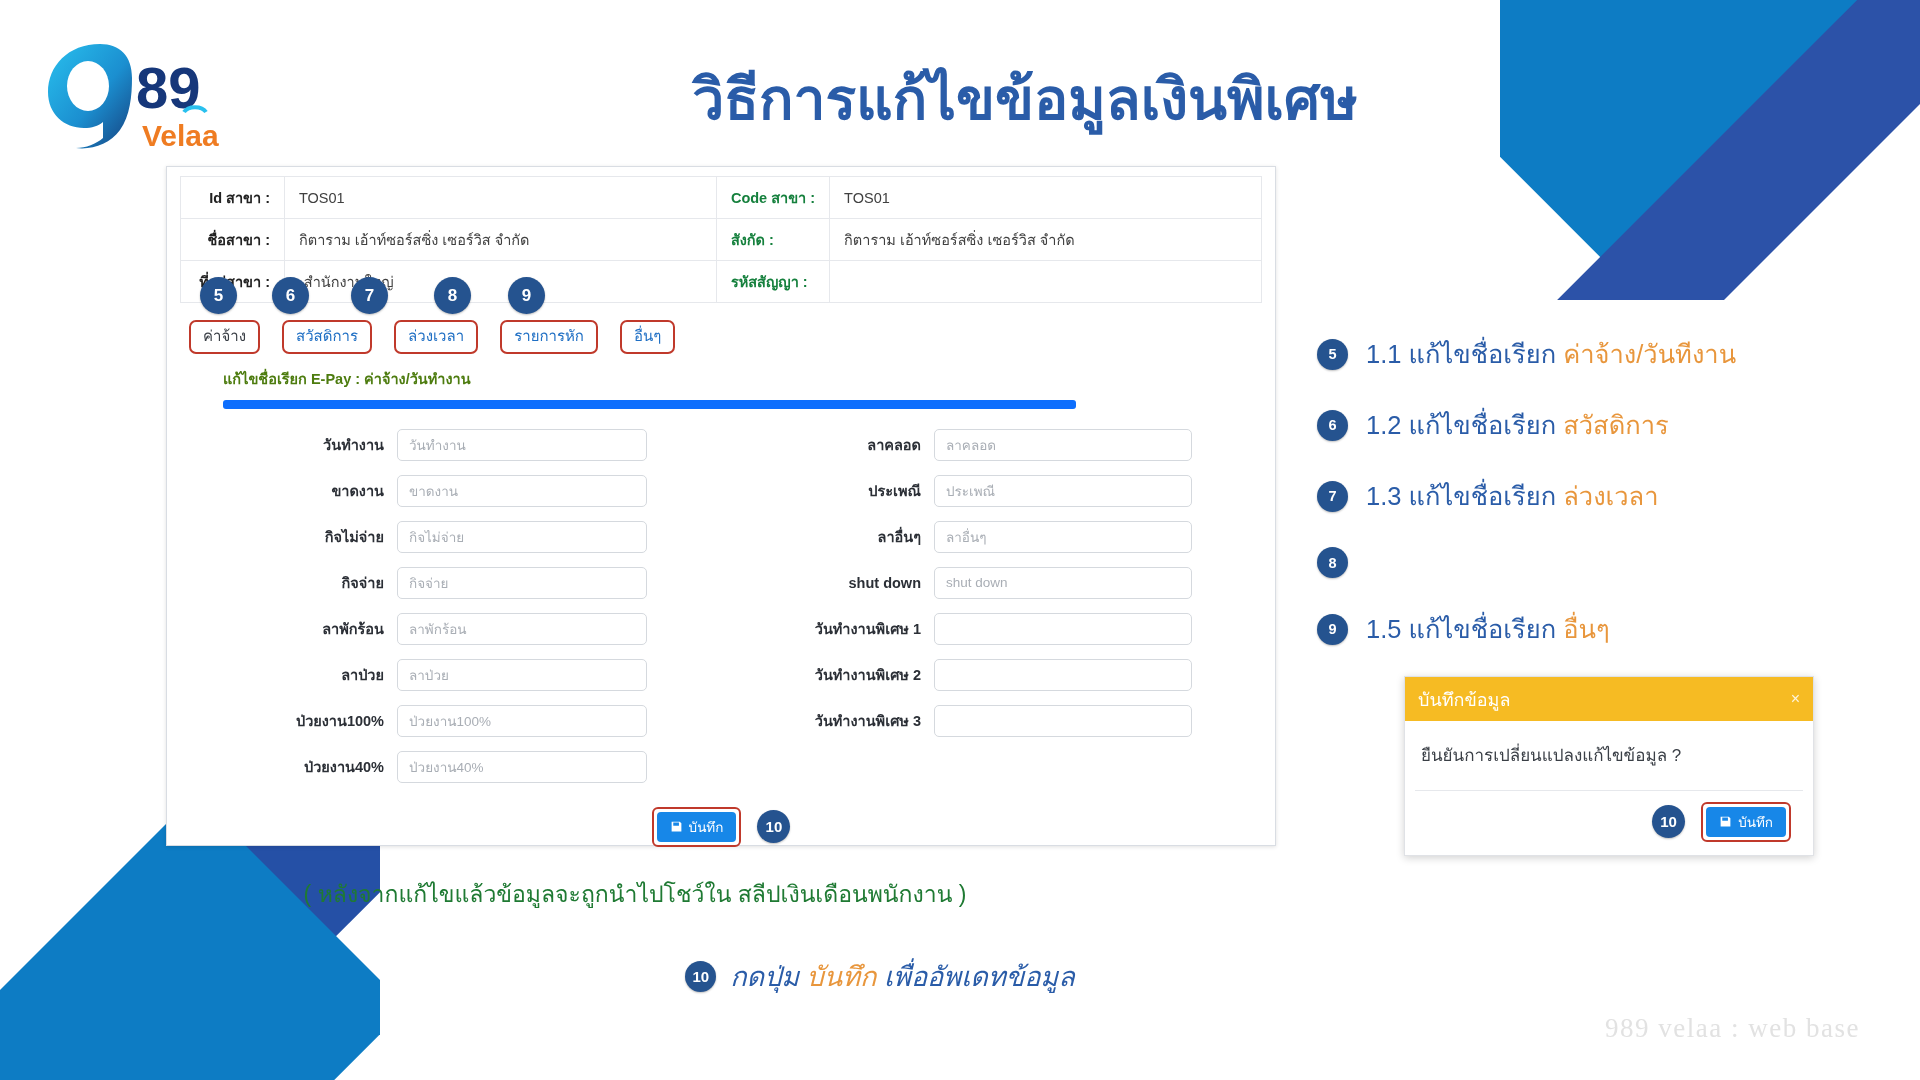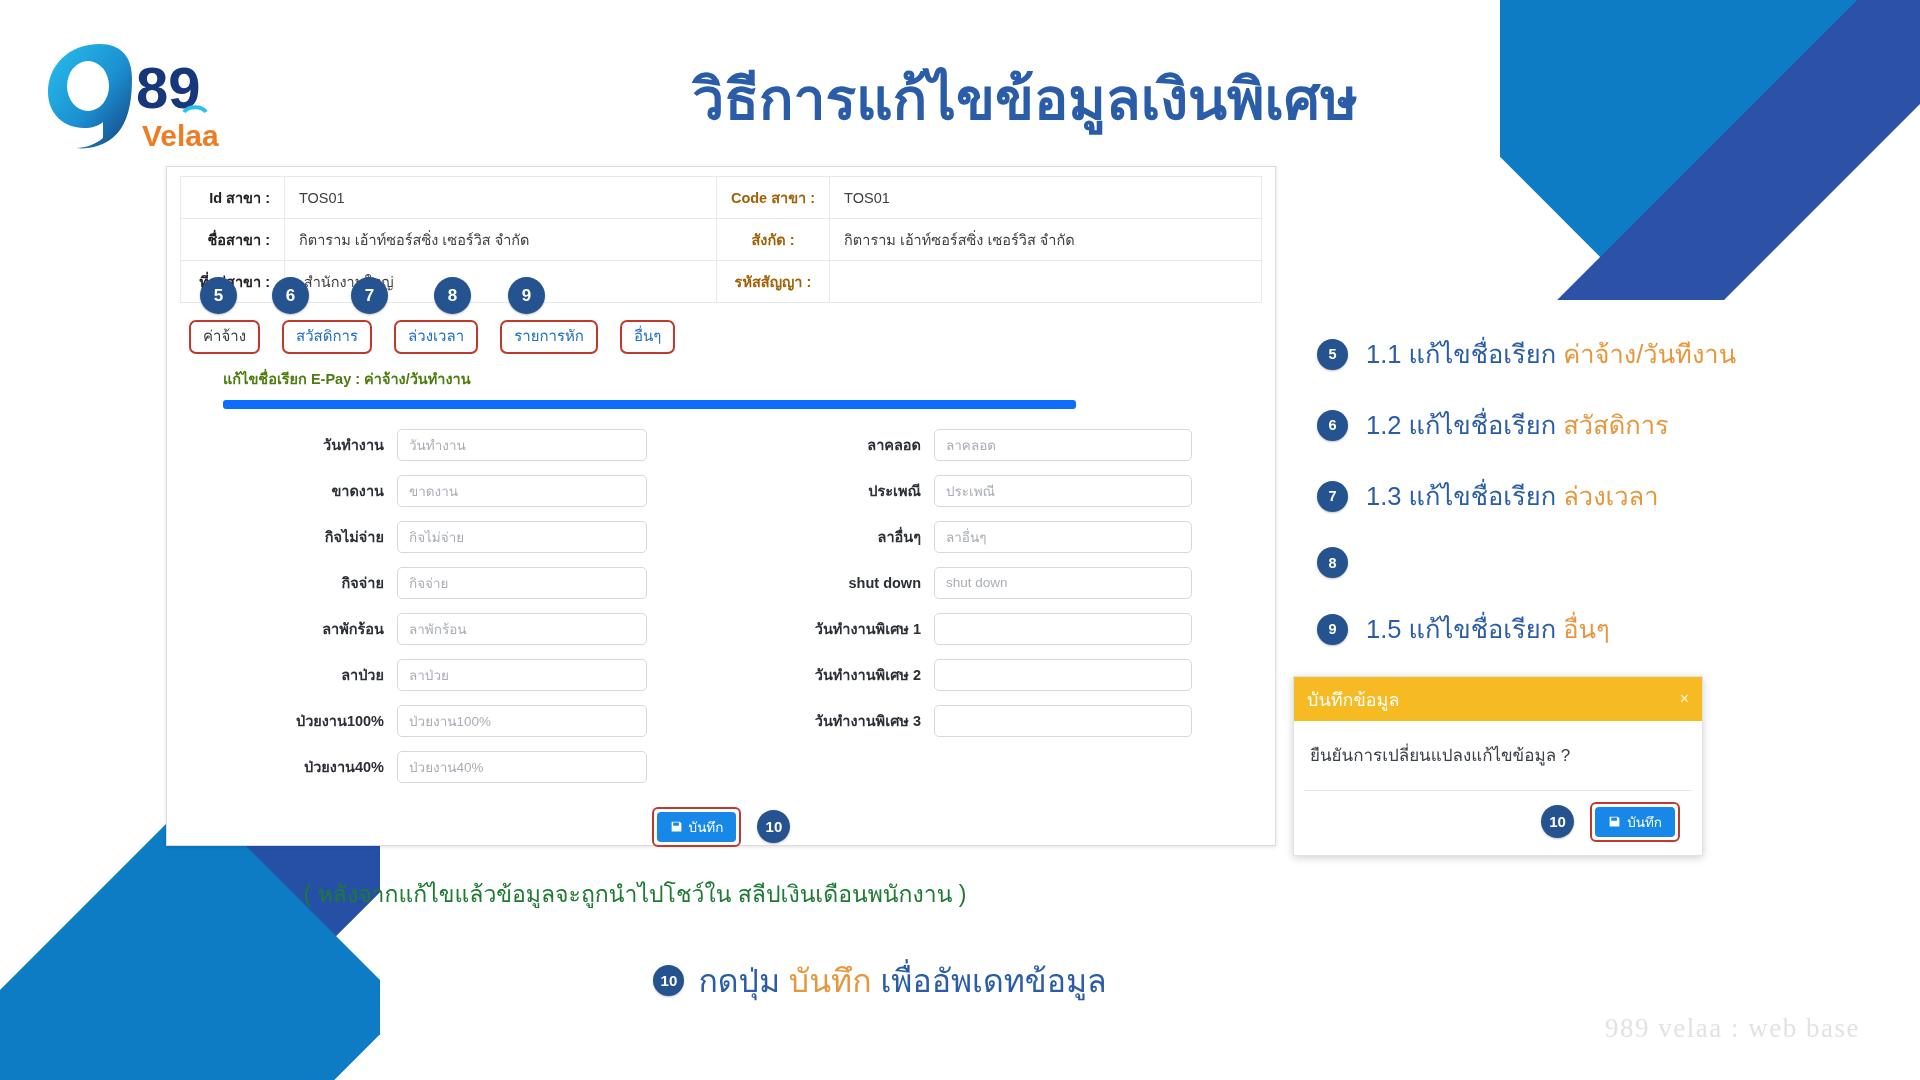--- a/index.html
+++ b/index.html
@@ -50,21 +50,21 @@
     position: absolute; left: 166px; top: 166px;
     width: 1110px; height: 680px;
     background: #ffffff;
     border: 1px solid #d9dde3;
     box-shadow: 0 1px 4px rgba(0,0,0,.12);
   }
   .info-table { width: 1082px; margin: 9px auto 0 auto; border-collapse: collapse; }
   .info-table td { border: 1px solid #e6e8ec; height: 42px; padding: 0 14px; font-size: 14.5px; color: #2d3138; vertical-align: middle; }
   .info-table td.lbl { width: 104px; text-align: right; font-weight: bold; color: #222; white-space: nowrap; }
   .info-table td.val { color: #404040; }
-  .info-table td.lbl2 { width: 104px; text-align: center; font-weight: bold; color: #a16207; white-space: nowrap; }
+  .info-table td.lbl2 { width: 104px; text-align: left; font-weight: bold; color: #15803d; white-space: nowrap; }
 
   
   .tabs-row { margin: 17px 0 0 22px; display: flex; gap: 22px; align-items: flex-start; }
   .tab-btn {
     border: 2px solid #c0392b; border-radius: 7px;
     padding: 5px 12px 6px 12px;
     font-size: 15px; color: #1f6fc4; background: #fff;
     line-height: 1.25; white-space: nowrap;
   }
   .tab-btn.active { color: #3a3f46; }
@@ -108,21 +108,21 @@
 
   
   .notes { position: absolute; left: 1317px; top: 334px; }
   .note-item { display: flex; align-items: center; margin-bottom: 31px; }
   .note-badge { width: 31px; height: 31px; font-size: 14.5px; margin-right: 18px; flex: none; }
   .note-text { font-size: 25.5px; color: #2a5ca8; white-space: nowrap; }
   .note-text .hl { color: #e8963c; }
 
   
   .modal {
-    position: absolute; left: 1293px; top: 676px; width: 410px; height: 180px;
+    position: absolute; left: 1404px; top: 676px; width: 410px; height: 180px;
     background: #fff; border: 1px solid #e0e2e6; box-shadow: 0 2px 8px rgba(0,0,0,.18);
   }
   .modal-head {
     background: #f6bb23; height: 44px; display: flex; align-items: center;
     justify-content: space-between; padding: 0 13px;
   }
   .modal-title { color: #fff; font-size: 18px; }
   .modal-x { color: #fff; font-size: 16px; opacity: .85; cursor: pointer; line-height: 1; }
   .modal-body { padding: 20px 16px 14px 16px; font-size: 17px; color: #3a3f46; }
   .modal-foot {
@@ -134,21 +134,21 @@
   .caption-green {
     position: absolute; left: 0; right: 0; top: 876px; text-align: center;
     font-size: 23px; color: #1f7a33; padding-right: 650px;
   }
   .caption-step {
     position: absolute; left: 0; right: 0; top: 955px;
     display: flex; align-items: center; justify-content: center; gap: 14px;
     padding-right: 160px;
   }
   .caption-step .badge { width: 31px; height: 31px; font-size: 15px; }
-  .caption-step .txt { font-size: 32px; color: #2a5ca8; }
+  .caption-step .txt { font-size: 27px; color: #2a5ca8; font-style: italic; }
   .caption-step .txt .hl { color: #e8963c; }
 
   .watermark {
     position: absolute; right: 60px; bottom: 36px;
     font-family: "Liberation Serif", "DejaVu Serif", serif;
     font-size: 27px; color: #e2e2e2; letter-spacing: 1.5px;
   }
 </style>
 </head>
 <body>

